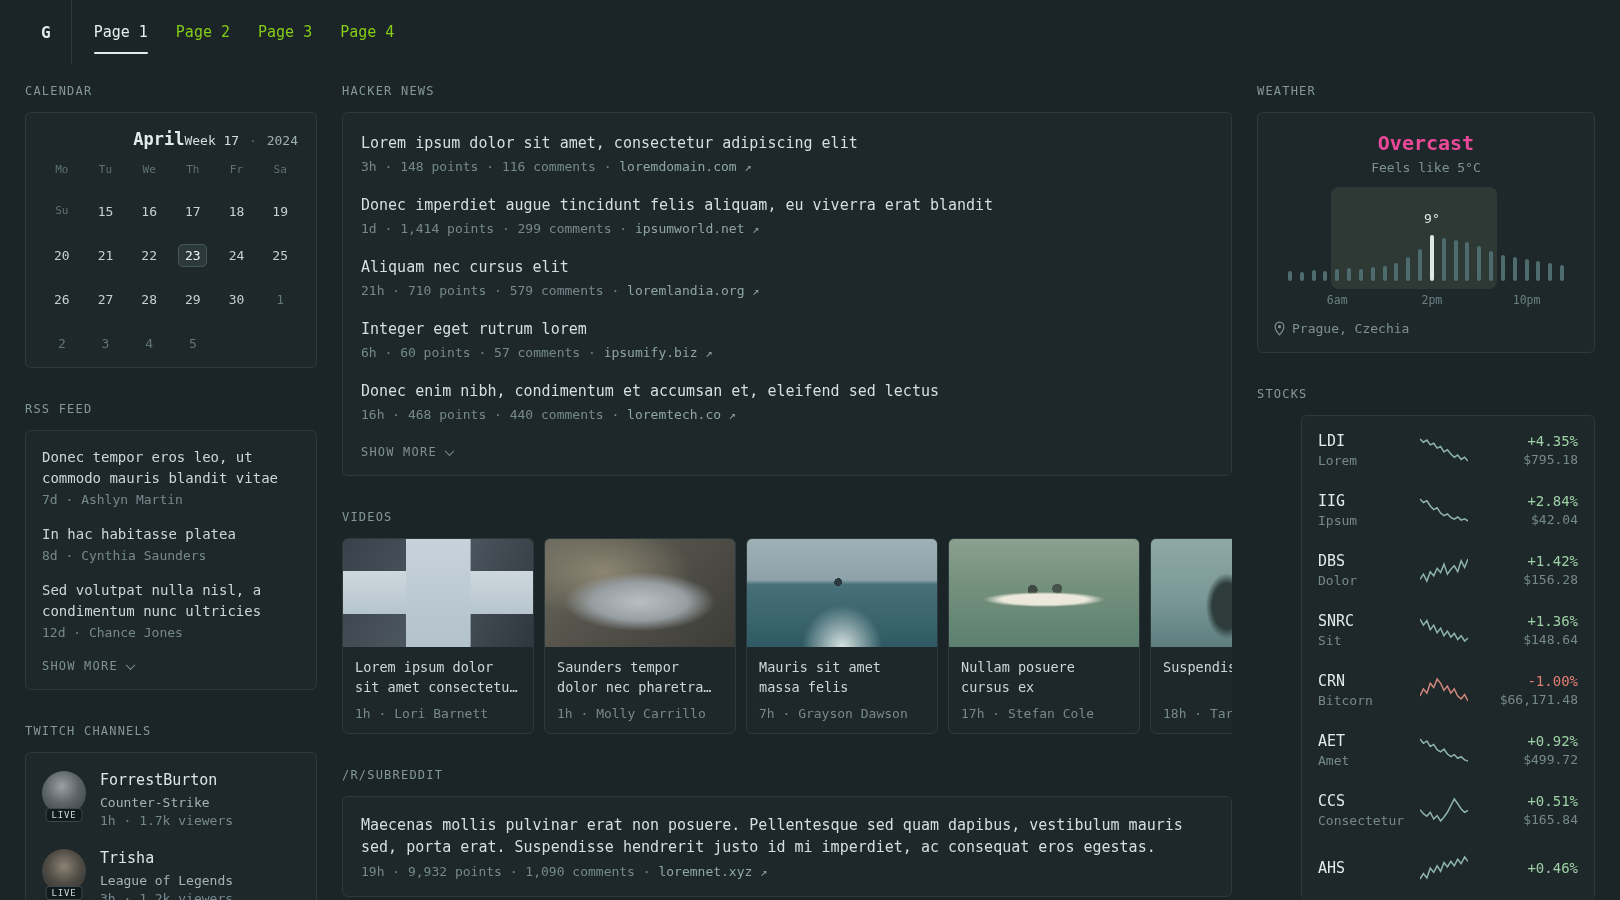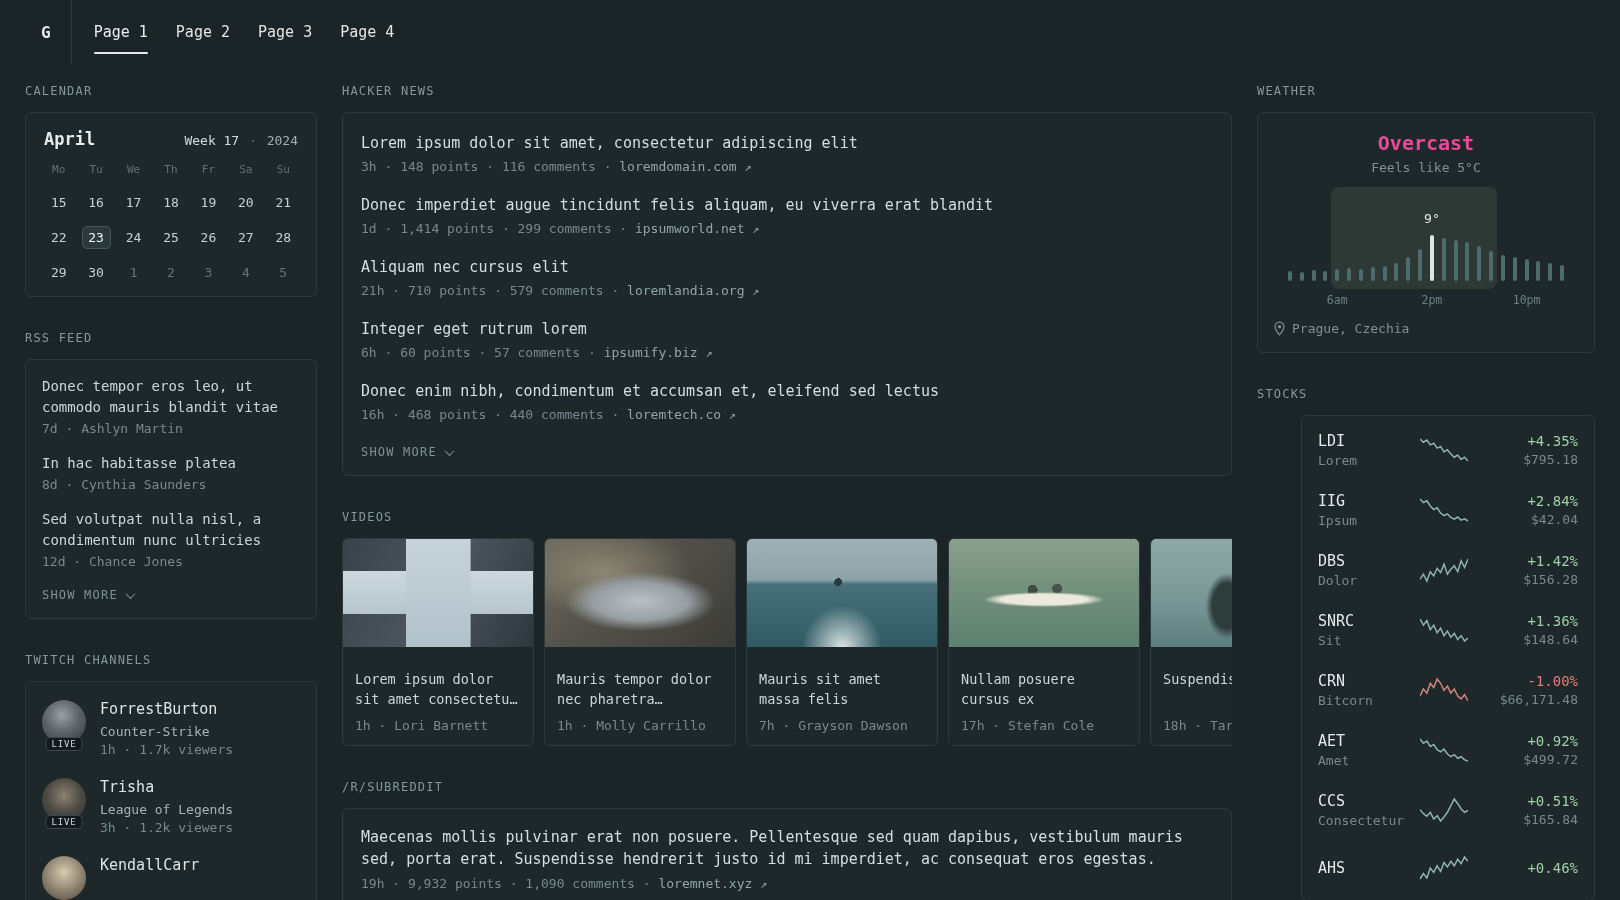--- a/index.html
+++ b/index.html
@@ -11,44 +11,44 @@
   }
   a{text-decoration:none;color:inherit;cursor:pointer;}
   .page{width:1620px;height:900px;overflow:hidden;position:relative;}
 
   
   .topbar{display:flex;align-items:stretch;height:64px;padding:0 25px;}
   .logo{display:flex;align-items:center;padding:0 20px 0 16px;border-right:1px solid #2c3a3e;
         color:#e2eaea;font-size:16px;font-weight:600;}
   .tabs{display:flex;margin-left:22px;gap:28px;}
   .tab{display:flex;align-items:center;height:100%;position:relative;
-       color:#e5e5e5;font-size:15px;cursor:pointer;white-space:nowrap;}
+       color:#84cc16;font-size:15px;cursor:pointer;white-space:nowrap;}
   .tab.active{color:#e8efef;}
   .tab.active::after{content:"";position:absolute;left:0;right:0;bottom:10px;height:2px;
        background:#e3ebeb;border-radius:1px;}
 
   
   .columns{display:flex;gap:25px;padding:20px 25px 0;align-items:flex-start;}
   .col-left{width:292px;flex:none;}
   .col-mid{flex:1;min-width:0;}
   .col-right{width:338px;flex:none;}
 
   .widget{margin-bottom:34px;}
   .widget-title{font-size:12px;font-weight:normal;letter-spacing:1.2px;color:#84989b;
        text-transform:uppercase;margin:0 0 14px 0;}
   .card{border:1px solid #2c3a3e;border-radius:6px;background:rgba(255,255,255,0.015);}
 
   
   .cal-card{padding:16px 14px 12px;}
-  .cal-head{display:flex;justify-content:space-between;align-items:baseline;margin-bottom:14px;padding:0 4px;}
+  .cal-head{display:flex;justify-content:flex-end;align-items:baseline;margin-bottom:14px;padding:0 4px;}
   .cal-month{font-size:17px;font-weight:600;color:#e3ebeb;}
   .cal-week{font-size:13px;color:#d4dede;}
   .cal-week .sep{color:#5d7175;padding:0 2px;}
   .cal-week .yr{color:#9fb0b2;}
-  .cal-grid{display:grid;grid-template-columns:repeat(7,1fr);row-gap:12px;justify-items:center;align-items:center;}
+  .cal-grid{display:grid;grid-template-columns:repeat(6,1fr);row-gap:21px;justify-items:center;align-items:center;}
   .cal-dow{font-size:11px;color:#5d7175;padding-bottom:3px;}
   .cal-day{display:inline-block;min-width:27px;padding:3px 0;text-align:center;font-size:13px;
        color:#c6d1d2;border:1px solid transparent;border-radius:5px;}
   .cal-day.sel{background:#2b393d;border-color:#46575b;color:#eef3f3;}
   .cal-day.dim{color:#62767a;}
 
   
   .rss-card{padding:16px 16px 8px;}
   .rss-item{margin-bottom:17px;}
   .rss-title{display:block;font-size:14px;line-height:21px;color:#ccd7d8;}
@@ -99,21 +99,21 @@
       radial-gradient(ellipse 30% 55% at 50% 100%, #d8e4e2 0%, rgba(0,0,0,0) 70%),
       linear-gradient(180deg,#9fb1b6 0%,#8da2a8 38%,#47707a 42%,#2f5a64 100%);}
   .thumb-canoe{background:
       radial-gradient(ellipse 32% 7% at 50% 56%, #ece9dc 0 70%, rgba(0,0,0,0) 100%),
       radial-gradient(circle 5px at 44% 47%, #3f4a42 0 100%, rgba(0,0,0,0) 100%),
       radial-gradient(circle 5px at 57% 46%, #47524a 0 100%, rgba(0,0,0,0) 100%),
       linear-gradient(180deg,#8ba08e 0%,#73907c 45%,#5d8070 100%);}
   .thumb-fog{background:
       radial-gradient(ellipse 14% 38% at 40% 62%, #2e3c3c 0 55%, rgba(0,0,0,0) 80%),
       linear-gradient(180deg,#8fa8a6 0%,#7a9897 55%,#5d7d7e 100%);}
-  .video-body{padding:10px 12px 12px;margin-top:12px;}
+  .video-body{padding:10px 12px 12px;}
   .video-title{display:block;font-size:13.5px;line-height:20px;height:40px;overflow:hidden;color:#ccd7d8;}
   .video-meta{font-size:13px;color:#75898d;margin-top:9px;white-space:nowrap;overflow:hidden;}
 
   
   .post-card{padding:17px 18px;}
   .post-title{display:block;font-size:15px;line-height:22px;color:#d6dfdf;}
   .post-meta{font-size:13px;color:#75898d;margin-top:6px;}
 
   
   .weather-card{padding:18px 16px 16px;text-align:center;}
@@ -308,21 +308,21 @@
             <div class="video-card">
               <div class="thumb thumb-cross"></div>
               <div class="video-body">
                 <a class="video-title">Lorem ipsum dolor sit amet consectetu…</a>
                 <div class="video-meta">1h · Lori Barnett</div>
               </div>
             </div>
             <div class="video-card">
               <div class="thumb thumb-camera"></div>
               <div class="video-body">
-                <a class="video-title">Mauris tempor dolor nec pharetra…</a>
+                <a class="video-title">Saunders tempor dolor nec pharetra…</a>
                 <div class="video-meta">1h · Molly Carrillo</div>
               </div>
             </div>
             <div class="video-card">
               <div class="thumb thumb-sea"></div>
               <div class="video-body">
                 <a class="video-title">Mauris sit amet massa felis</a>
                 <div class="video-meta">7h · Grayson Dawson</div>
               </div>
             </div>

